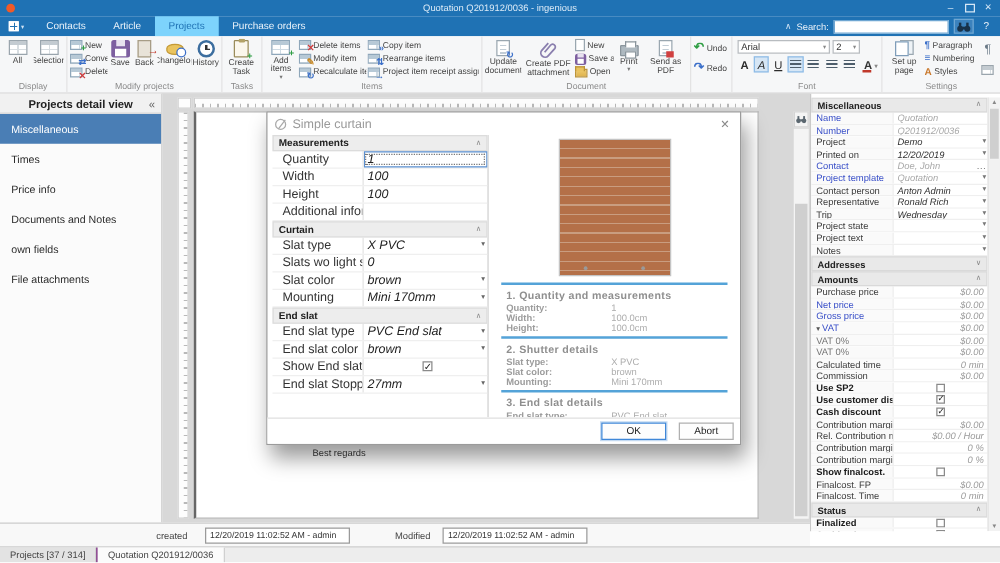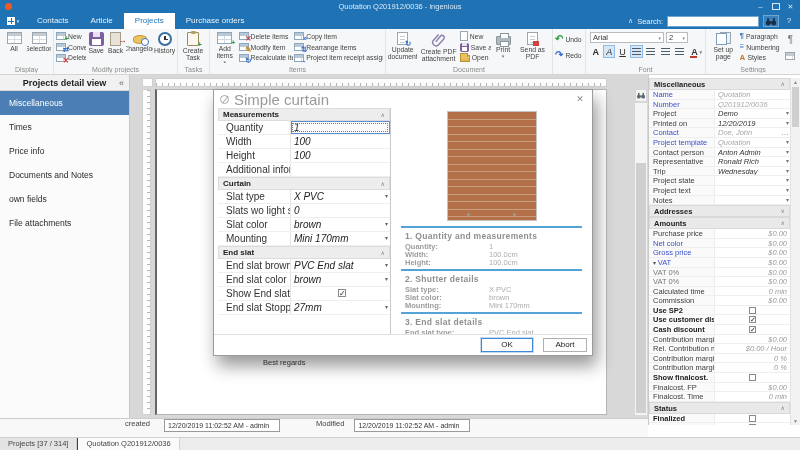--- a/index.html
+++ b/index.html
@@ -16,21 +16,21 @@
 .wmax{position:relative}.wmax::before{content:"";width:6px;height:5px;border:1px solid #d5e7f6}
 .wclose::before{content:"✕";font-size:7px}
 
 
 .tabrow{position:absolute;top:13px;left:0;right:0;height:16px;background:#1f72b4;display:flex;align-items:stretch}
 .menu-btn{width:26px;display:flex;align-items:center;justify-content:center;gap:2px}
 .menu-grid{width:8px;height:8px;background:linear-gradient(#fff,#fff);border:1px solid #fff;background-image:linear-gradient(to right,transparent 0 3px,#1f72b4 3px 4px,transparent 4px),linear-gradient(to bottom,transparent 0 3px,#1f72b4 3px 4px,transparent 4px);background-color:#fff}
 .menu-caret{color:#cfe3f5;font-size:5px}
 .tabs{display:flex}
 .mtab{padding:0 11px;line-height:16px;color:#e9f2fa;font-size:8px;white-space:nowrap}
-.mtab.active{background:#ffffff;color:#1f72b4}
+.mtab.active{background:#7dd3fc;color:#1f72b4}
 .tab-right{margin-left:auto;display:flex;align-items:center;gap:4px;padding-right:5px}
 .collapse-chev{color:#cfe3f5;font-size:7px}
 .search-lbl{color:#eaf2fa;font-size:7.5px}
 .search-input{width:92px;height:11px;border:1px solid #6ea6d2;background:#fff;font-size:7px;padding:0 2px;outline:none}
 .binbtn{width:16px;height:12px;background:#3b82bd;border:1px solid #6ea6d2;display:flex;align-items:center;justify-content:center}
 .helpbtn{width:12px;height:12px;color:#eaf2fa;font-size:8px;text-align:center;line-height:12px}
 
 
 .ribbon{position:absolute;top:29px;left:0;right:0;height:46px;background:#f6f7f8;border-bottom:1px solid #d4d4d4;display:flex;overflow:hidden}
 .rg{position:relative;height:100%;border-right:1px solid #e3e3e3;padding:2px 2px 11px 2px;display:flex;gap:1px;flex:none}
@@ -105,27 +105,27 @@
 .sb-head .chev::before{content:"«"}
 .sitem{height:24px;line-height:24px;padding-left:9px;font-size:8.5px;color:#2b2b2b;white-space:nowrap;overflow:hidden}
 .sitem.active{background:#4a7eb5;color:#fff}
 
 
 .docarea{position:absolute;left:130px;top:75px;width:518px;height:343px;background:#d8d8d8;overflow:hidden}
 .rcorner{position:absolute;left:12px;top:3px;width:11px;height:9px;background:#fdfdfd;border:1px solid #cfcfcf}
 .hruler{position:absolute;left:25px;top:3px;width:452px;height:9px;background-color:#fdfdfd;border:1px solid #cfcfcf;background-image:repeating-linear-gradient(to right,#b9b9b9 0 1px,rgba(0,0,0,0) 1px 6px);background-size:100% 3px;background-position:0 100%;background-repeat:no-repeat}
 .vruler{position:absolute;left:12px;top:14px;width:9px;height:326px;background-color:#fdfdfd;border:1px solid #cfcfcf;background-image:repeating-linear-gradient(to bottom,#b9b9b9 0 1px,rgba(0,0,0,0) 1px 6px);background-size:3px 100%;background-position:100% 0;background-repeat:no-repeat}
 .page{position:absolute;left:25px;top:14px;width:452px;height:326px;background:#fff;border:1px solid #b5b5b5;border-left:2px solid #666}
-.bestregards{position:absolute;left:106px;top:268px;font-size:7.5px;color:#3a3a3a}
+.bestregards{position:absolute;left:93px;top:268px;font-size:7.5px;color:#3a3a3a}
 .findbtn{position:absolute;right:1px;top:14px;width:12px;height:13px;background:#f4f4f4;border:1px solid #d5d5d5;display:flex;align-items:center;justify-content:center}
 .vscroll{position:absolute;right:1px;top:28px;width:12px;height:312px;background:#f4f4f4}
 .vthumb{position:absolute;left:1px;right:1px;top:60px;height:250px;background:#cfcfcf}
 
 
-.footerfields{position:absolute;left:0;top:418px;width:648px;height:19px;background:#f8f8f8;border-top:1px solid #cccccc;display:flex;align-items:flex-start;font-size:7.5px;color:#444}
+.footerfields{position:absolute;left:0;top:418px;width:648px;height:19px;background:#f8f8f8;border-top:1px solid #cccccc;display:flex;align-items:center;font-size:7.5px;color:#444}
 .ff-lbl1{margin-left:125px}
 .ff-box{height:13px;border:1px solid #9a9a9a;background:#fff;line-height:11px;padding:0 3px;font-size:7px;color:#333;white-space:nowrap;overflow:hidden}
 .ff-box1{margin-left:14px;width:116px}
 .ff-lbl2{margin-left:36px}
 .ff-box2{margin-left:10px;width:116px}
 
 
 .rightpanel{position:absolute;left:648px;top:75px;width:152px;height:350px;background:#fff;border-left:1px solid #c9c9c9;overflow:hidden}
 .rp-inner{position:absolute;left:0;top:3px;right:10px;bottom:0;overflow:hidden}
 .rp-scroll{position:absolute;right:0;top:3px;width:10px;bottom:0;background:#f2f2f2;border-left:1px solid #e2e2e2}
@@ -149,21 +149,21 @@
 .pcb{display:none;width:7px;height:7px;border:1px solid #8a8a8a;background:#fff;margin:1px auto 0;font-style:normal}
 .prow.cb .pcb{display:block}
 .prow.cb .plabel{color:#1b1b1b;font-weight:bold}
 .prow.checked .pcb::before{content:"✓";display:block;text-align:center;font-size:7px;line-height:6px;color:#222}
 .sec-amounts .pval{text-align:right}
 .sec-amounts .pvtext{color:#9a9a9a}
 .sec-amounts .prow.cb .pcb{margin:1px auto 0}
 
 
 .dialog{position:absolute;left:213px;top:89px;width:380px;height:267px;background:#fff;border:1px solid #9b9b9b;box-shadow:4px 10px 16px rgba(0,0,0,.40);z-index:10}
-.dlg-head{height:18px;display:flex;align-items:center;padding:0 6px;color:#9a9a9a;font-size:15px}
+.dlg-head{height:18px;display:flex;align-items:center;padding:0 6px;color:#9a9a9a;font-size:10px}
 .dlg-icon{width:9px;height:9px;border:1px solid #a9a9a9;border-radius:50%;position:relative;margin-right:5px;flex:none}
 .dlg-icon::after{content:"";position:absolute;left:3.5px;top:-1px;width:1px;height:9px;background:#a9a9a9;transform:rotate(38deg)}
 .dlg-close{margin-left:auto;color:#8a8a8a;font-size:9px;width:12px;text-align:center}
 .dlg-close::before{content:"✕"}
 .dlg-body{position:absolute;top:18px;left:0;right:0;bottom:21px;display:flex;overflow:hidden}
 .dform{width:177px;border-right:1px solid #c9c9c9;padding-left:4px;overflow:hidden}
 .dhead{height:13px;line-height:12px;background:#ededed;border:1px solid #dcdcdc;font-weight:bold;font-size:8px;padding-left:4px;color:#222;position:relative}
 .drow{display:flex;height:14px;line-height:13px;border-bottom:1px solid #efefef;font-size:10px}
 .dlabel{width:72px;padding-left:8px;color:#333;white-space:nowrap;overflow:hidden;flex:none}
 .dval{flex:1;border-left:1px solid #e4e4e4;position:relative;padding-left:3px;color:#222;overflow:hidden;white-space:nowrap}
@@ -573,21 +573,21 @@
       </div>
       <div class="psec sec-amounts">
         <div class="phead"><span>Amounts</span><span class="caret"></span></div>
         <div>
 
         <div class="prow">
               <span class="plabel">Purchase price</span>
               <span class="pval"><i class="pvtext">$0.00</i></span>
             </div>
             <div class="prow link">
-              <span class="plabel">Net color</span>
+              <span class="plabel">Net price</span>
               <span class="pval"><i class="pvtext">$0.00</i></span>
             </div>
             <div class="prow link">
               <span class="plabel">Gross price</span>
               <span class="pval"><i class="pvtext">$0.00</i></span>
             </div>
             <div class="prow link expand">
               <span class="plabel">VAT</span>
               <span class="pval"><i class="pvtext">$0.00</i></span>
             </div>
@@ -728,21 +728,21 @@
             </div>
             <div class="drow dd">
               <span class="dlabel">Mounting</span>
               <span class="dval"><i class="dvtext">Mini 170mm</i><i class="darrow"></i></span>
             </div>
           </div>
         <div class="dhead"><span>End slat</span><span class="caret"></span></div>
         <div>
 
         <div class="drow dd">
-              <span class="dlabel">End slat brown</span>
+              <span class="dlabel">End slat type</span>
               <span class="dval"><i class="dvtext">PVC End slat</i><i class="darrow"></i></span>
             </div>
             <div class="drow dd">
               <span class="dlabel">End slat color</span>
               <span class="dval"><i class="dvtext">brown</i><i class="darrow"></i></span>
             </div>
             <div class="drow cb checked">
               <span class="dlabel">Show End slat</span>
               <span class="dval">
                 <i class="dcheck"></i>

